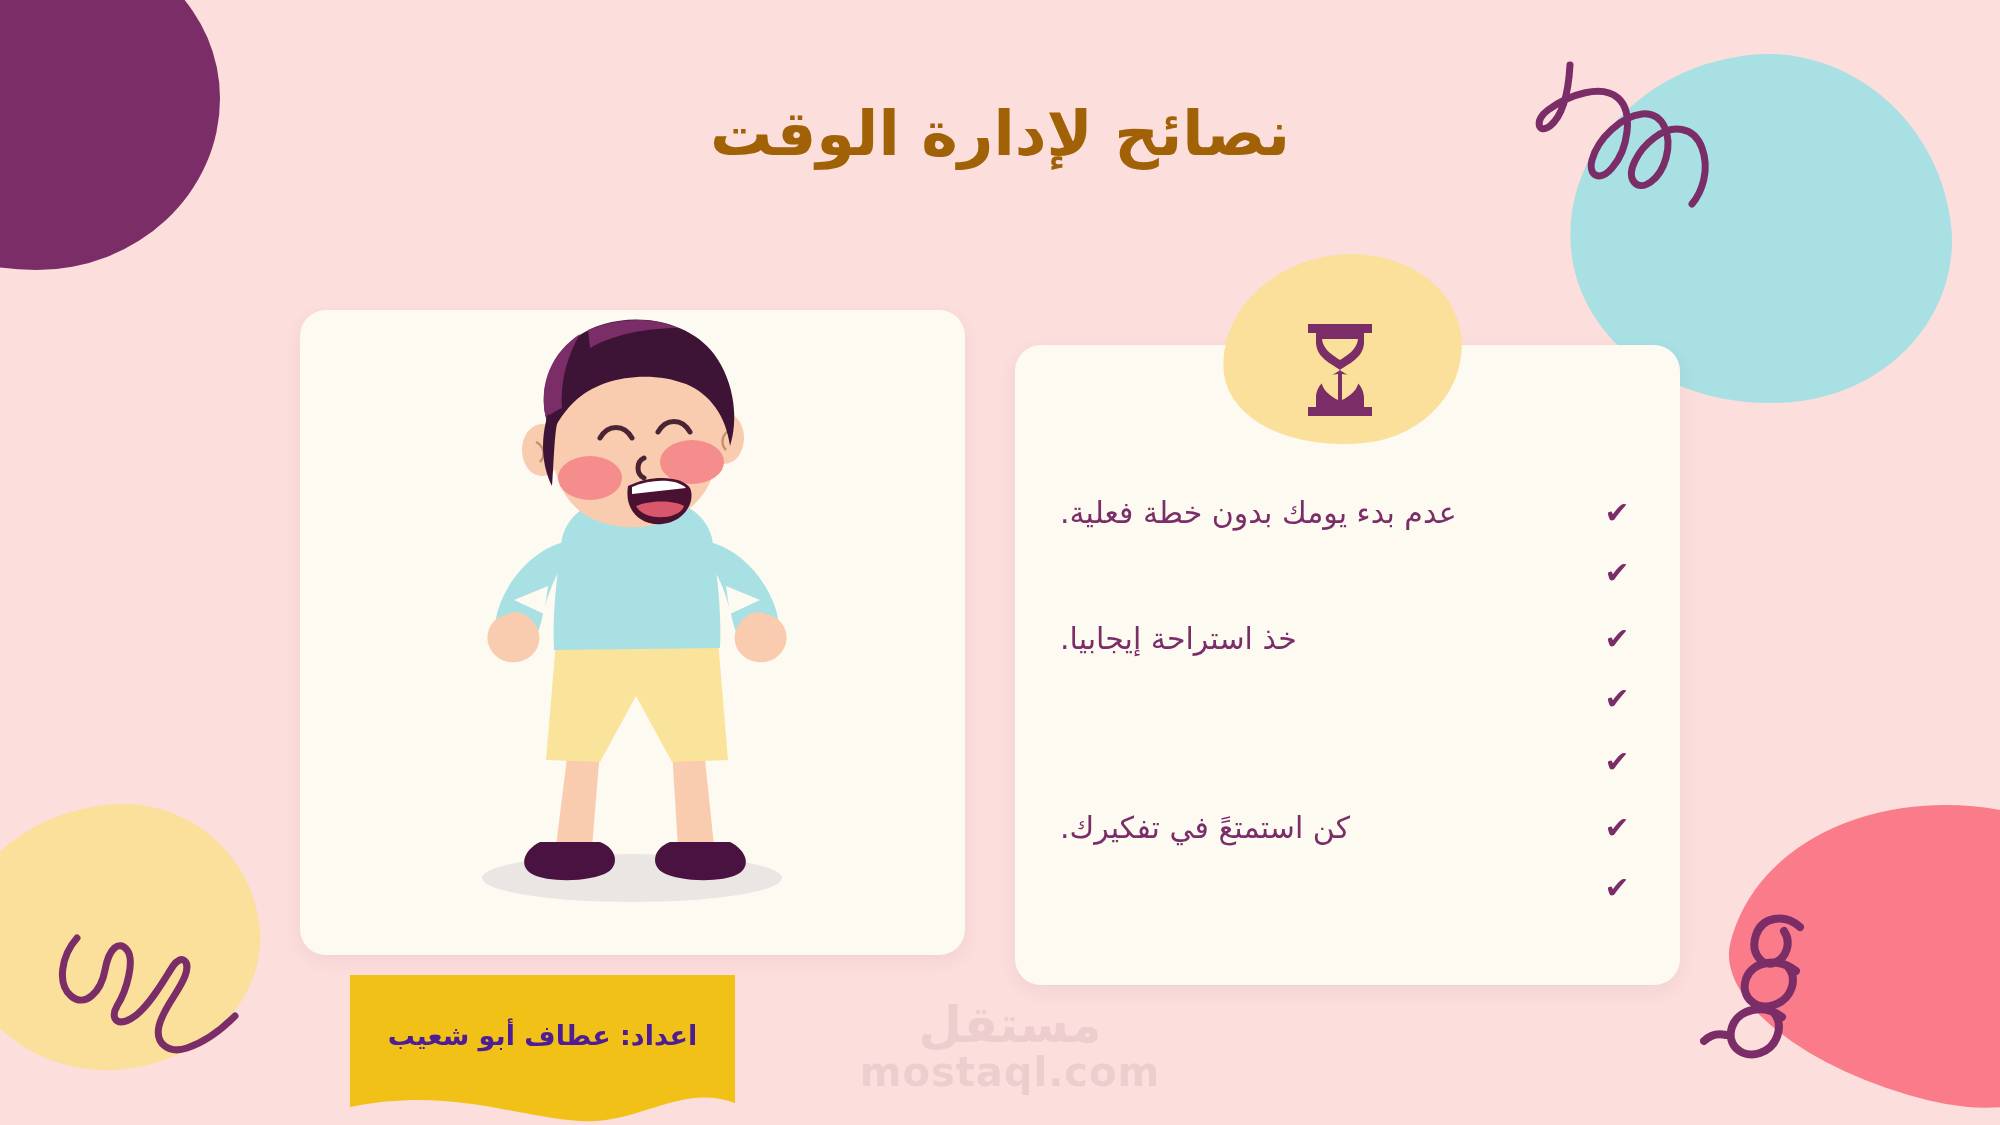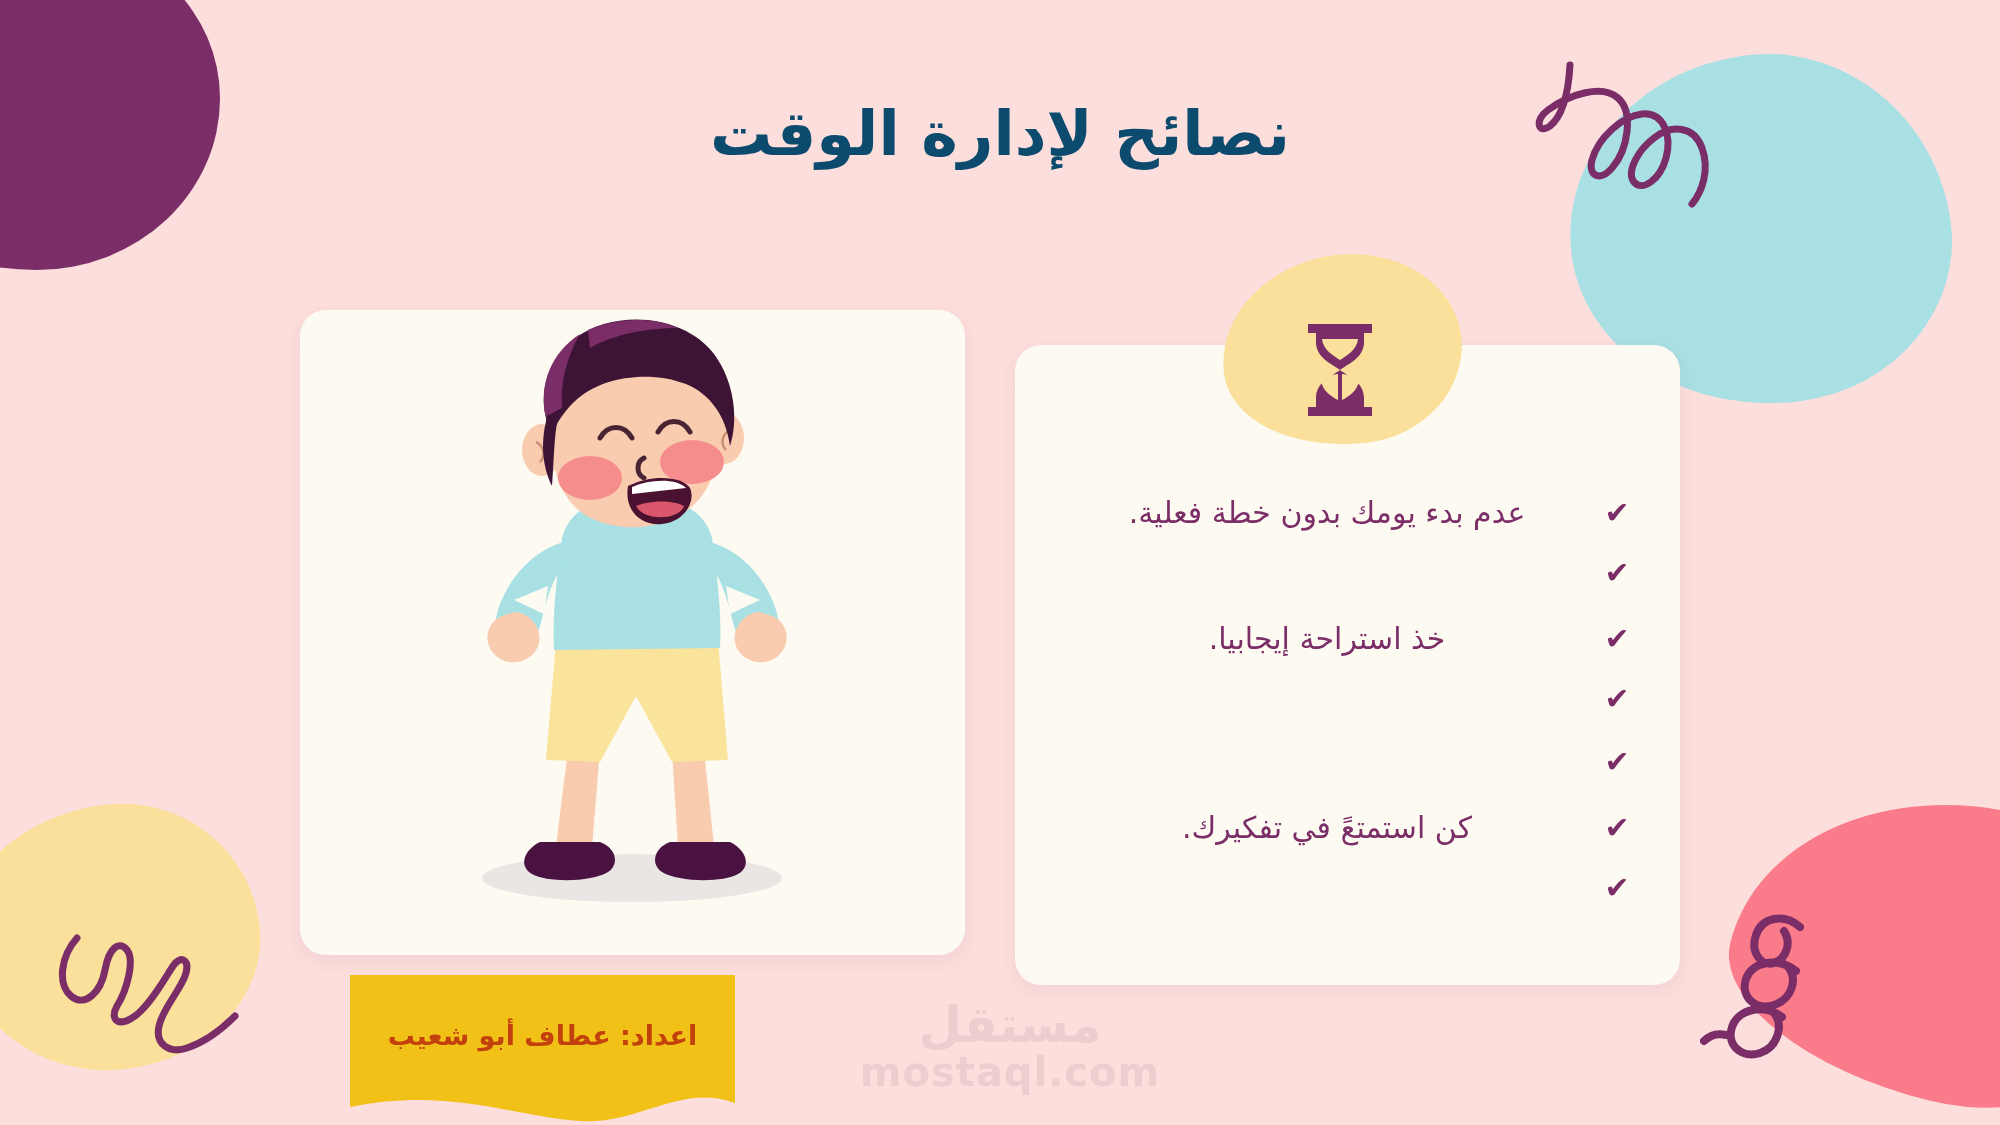--- a/index.html
+++ b/index.html
@@ -51,21 +51,21 @@
   #squiggle-tr { left: 1530px; top: 40px; }
   #squiggle-bl { left: 55px;  top: 930px; }
   #squiggle-br { left: 1700px; top: 905px; }
 
   
   #page-title {
     position: absolute;
     left: 0; right: 0;
     top: 100px;
     text-align: center;
-    color: #0c4a6e;
+    color: #a16207;
     font-size: 62px;
     font-weight: bold;
     letter-spacing: 0;
     line-height: 1.1;
   }
 
   
   .card {
     position: absolute;
     background: #FDFAF2;
@@ -115,36 +115,36 @@
     flex: 0 0 46px;
     color: #7B2D68;
     font-size: 30px;
     line-height: 1;
     text-align: center;
   }
   .tip-text {
     flex: 1 1 auto;
     color: #7B2D68;
     font-size: 30px;
-    text-align: center;
+    text-align: left;
     white-space: nowrap;
   }
 
   
   #author-ribbon {
     position: absolute;
     left: 350px; top: 975px;
     width: 385px; height: 150px;
   }
   #author-ribbon-text {
     position: absolute;
     left: 350px; top: 1020px;
     width: 385px;
     text-align: center;
-    color: #c2410c;
+    color: #4c1d95;
     font-size: 27px;
     font-weight: bold;
     direction: rtl;
   }
 
   
   #watermark {
     position: absolute;
     left: 855px; top: 1000px;
     width: 310px;

